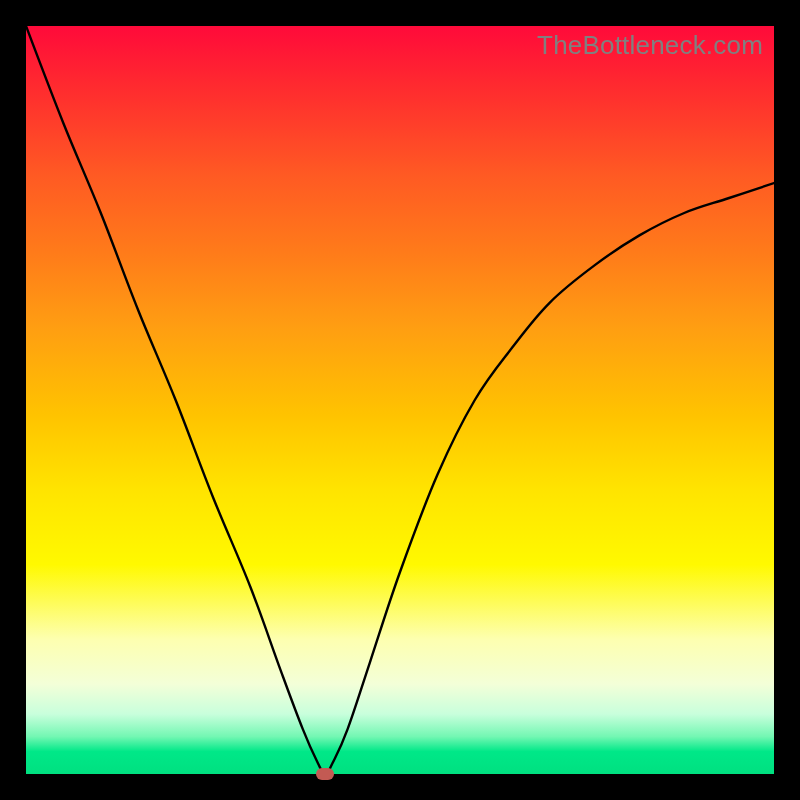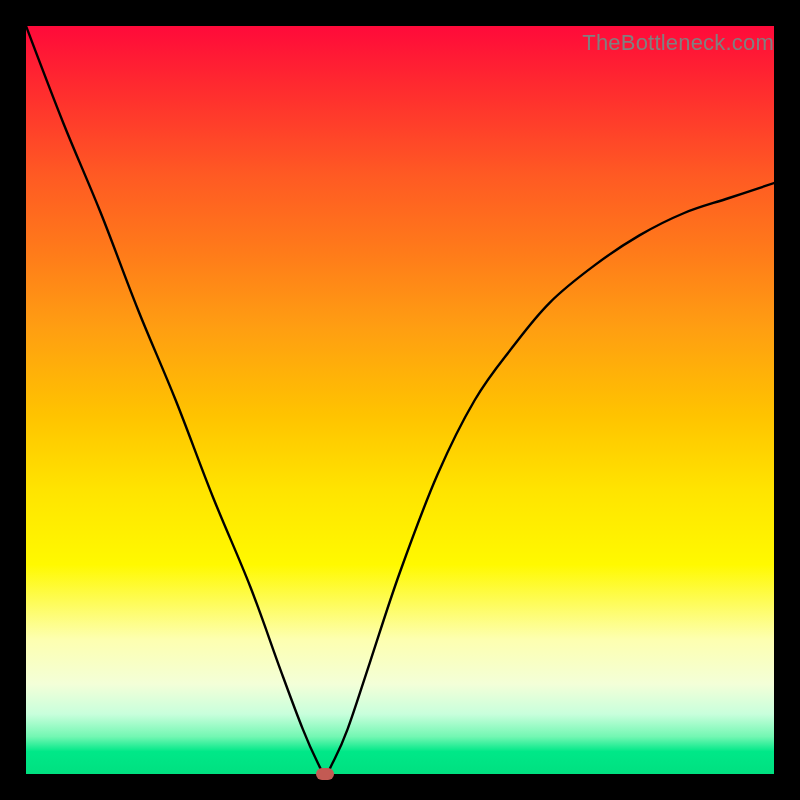--- a/index.html
+++ b/index.html
@@ -33,23 +33,23 @@
       #c8ffdc 92%,
       #73f7b3 95%,
       #00e888 97%,
       #00e080 100%
     );
   }
 
   .watermark {
     position: absolute;
     top: 4px;
-    right: 0;
+    right: 11px;
     color: #808080;
-    font-size: 22px;
+    font-size: 26px;
     font-weight: 500;
     letter-spacing: 0.2px;
     z-index: 5;
   }
 
   svg.curve {
     position: absolute;
     inset: 0;
     width: 100%;
     height: 100%;

